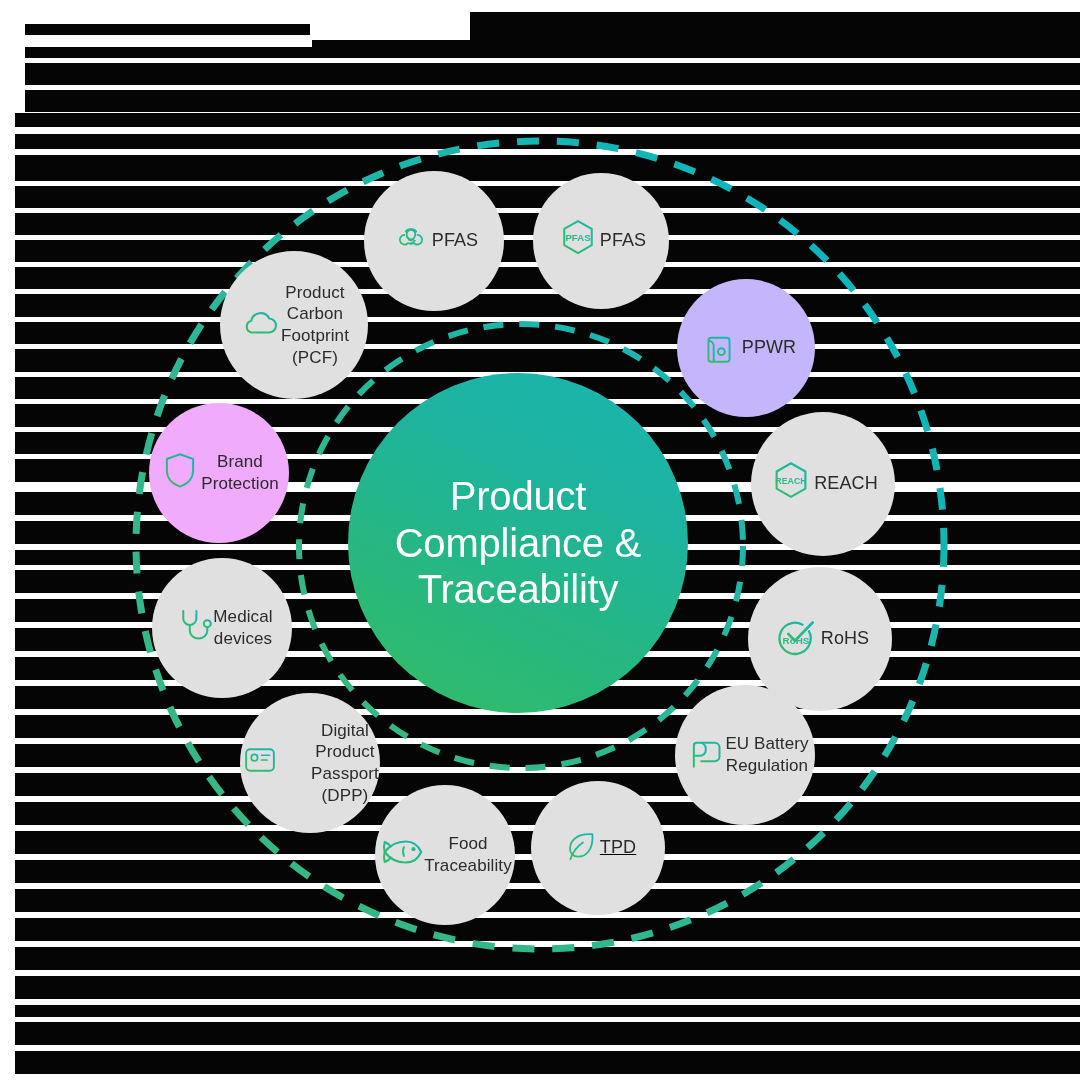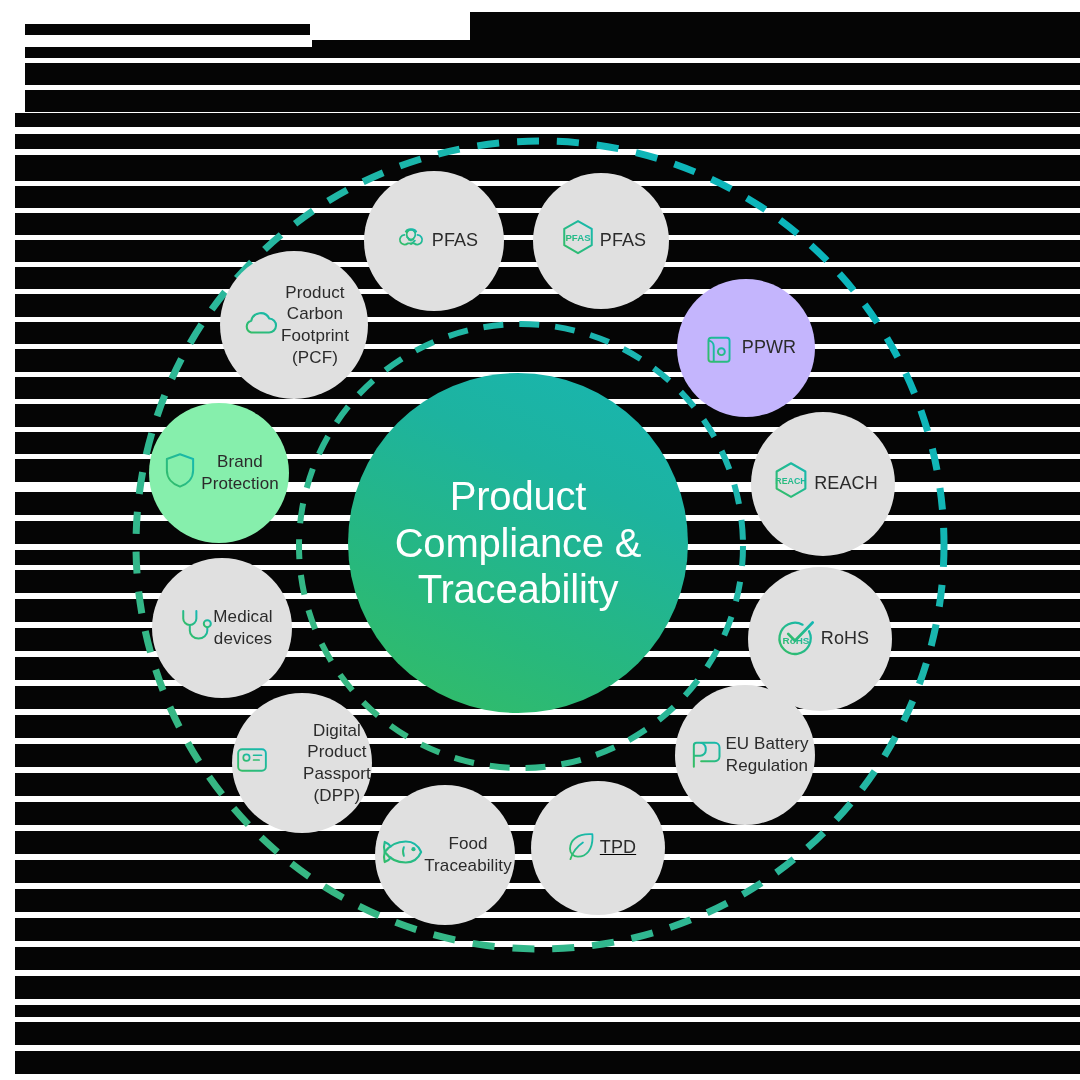--- a/index.html
+++ b/index.html
@@ -263,21 +263,21 @@
               </linearGradient>
             </defs>
             <path d="M7 24c6-8 15-11 22-11s13 4 16 11c-3 7-9 11-16 11S13 32 7 24z" stroke="url(#g7)" stroke-width="2.2" stroke-linejoin="round"></path>
             <path d="M7 24c-1 3.5-1 7 0 10.5 3-1 5.5-3 7-5.5M7 24c-1-3.5-1-7 0-10.5 3 1 5.5 3 7 5.5" stroke="url(#g7)" stroke-width="2.2" stroke-linejoin="round"></path>
             <circle cx="37" cy="21" r="2.2" fill="url(#g7)"></circle>
             <path d="M27 19c-1.3 3-1.3 6 0 9" stroke="url(#g7)" stroke-width="2" stroke-linecap="round"></path>
           </svg></span>
         <div class="node-label" style="font-size: 17px; color: rgb(43, 43, 43);">Food
 Traceability</div>
       </div>
-      <div class="node" style="left: 232px; top: 693px; width: 140px; height: 140px; background: rgb(224, 224, 224); gap: 32px;">
+      <div class="node" style="left: 240px; top: 693px; width: 140px; height: 140px; background: rgb(224, 224, 224); gap: 32px;">
         <span class="node-icon"><svg width="38" height="38" viewBox="0 0 48 48" fill="none">
             <defs>
               <linearGradient id="g8" x1="0" y1="1" x2="1" y2="0">
                 <stop offset="0%" stop-color="#35bd63"></stop>
                 <stop offset="100%" stop-color="#14b8b4"></stop>
               </linearGradient>
             </defs>
             <rect x="6.5" y="10.5" width="35" height="27" rx="5" stroke="url(#g8)" stroke-width="2.4"></rect>
             <circle cx="17" cy="21" r="4" stroke="url(#g8)" stroke-width="2.2"></circle>
             <path d="M26 18h10M26 24h7" stroke="url(#g8)" stroke-width="2.2" stroke-linecap="round"></path>
@@ -297,21 +297,21 @@
               </linearGradient>
             </defs>
             <path d="M14 8v8.5a7.5 7.5 0 0 0 15 0V8" stroke="url(#g9)" stroke-width="2.3" stroke-linecap="round"></path>
             <path d="M11 8h5M27 8h5" stroke="url(#g9)" stroke-width="2.3" stroke-linecap="round"></path>
             <path d="M21.5 24.5v6c0 5 4.5 9 10 9s10-4 10-9v-3.5" stroke="url(#g9)" stroke-width="2.3" stroke-linecap="round"></path>
             <circle cx="41.5" cy="22.5" r="4" stroke="url(#g9)" stroke-width="2.3"></circle>
           </svg></span>
         <div class="node-label" style="font-size: 17px; color: rgb(43, 43, 43);">Medical
 devices</div>
       </div>
-      <div class="node" style="left: 149px; top: 403px; width: 140px; height: 140px; background: #86efac;">
+      <div class="node" style="left: 149px; top: 403px; width: 140px; height: 140px; background: #f0abfc;">
         <span class="node-icon"><svg width="42" height="42" viewBox="0 0 48 48" fill="none">
             <defs>
               <linearGradient id="g10" x1="0" y1="1" x2="1" y2="0">
                 <stop offset="0%" stop-color="#35bd63"></stop>
                 <stop offset="100%" stop-color="#14b8b4"></stop>
               </linearGradient>
             </defs>
             <path d="M24 6l15 5.5v13C39 33.5 32.5 40 24 43 15.5 40 9 33.5 9 24.5v-13z" stroke="url(#g10)" stroke-width="2.3" stroke-linejoin="round"></path>
             <path d="M24 6v37" stroke="url(#g10)" stroke-width="2.3"></path>
           </svg></span>

